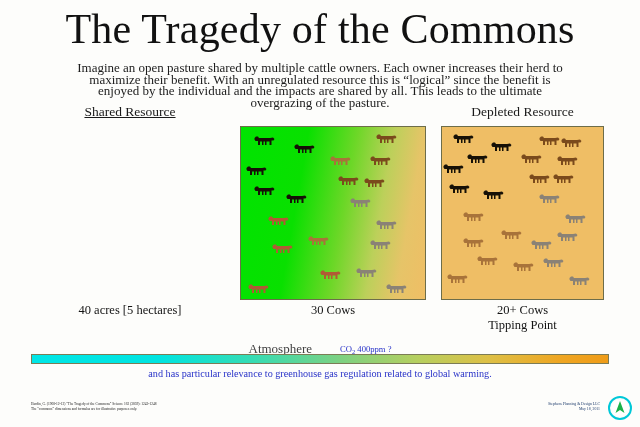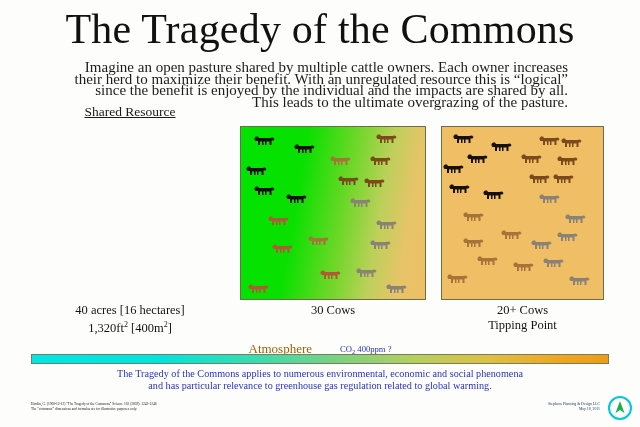--- a/index.html
+++ b/index.html
@@ -17,22 +17,22 @@
     position:absolute;left:0;right:0;top:6px;
     text-align:center;
     font-size:42px;line-height:46px;
     font-weight:400;letter-spacing:.2px;
     color:#111;
   }
 
   
   .intro{
     position:absolute;left:72px;right:72px;top:62px;
-    text-align:right;
-    font-size:15px;line-height:11.6px;
+    text-align:center;
+    font-size:13px;line-height:11.6px;
     color:#1c1c1c;
   }
 
   
   .colhead{
     position:absolute;top:104px;
     text-align:center;font-size:13.5px;color:#1a1a1a;
   }
   .colhead.c1{left:37px;width:186px;text-decoration:underline;}
   .colhead.c2{left:240px;width:186px;}
@@ -66,21 +66,21 @@
     font-size:12.5px;line-height:14.5px;color:#141414;
   }
   .caption.c1{left:20px;width:220px;}
   .caption.c2{left:240px;width:186px;}
   .caption.c3{left:441px;width:163px;}
   .caption sup{font-size:8px;vertical-align:super;}
 
   
   .atm-row{position:absolute;top:339px;left:0;right:0;text-align:center;}
   .atm-label{
-    display:inline-block;font-size:13px;color:#a16207;vertical-align:middle;font-family:Liberation Serif, serif;
+    display:inline-block;font-size:13px;color:#404040;vertical-align:middle;font-family:Liberation Serif, serif;
   }
   .atm-co2{
     display:inline-block;margin-left:24px;font-size:8.6px;color:#2832c8;vertical-align:middle;
   }
   .atm-co2 sub{font-size:6.4px;vertical-align:baseline;position:relative;top:2px;}
 
   .atm-bar{
     position:absolute;left:31px;right:31px;top:354px;height:10px;
     border:1px solid #7c7c55;box-sizing:border-box;
     background:linear-gradient(90deg,#00e6e6 0%,#00e4e0 22%,#35dcb4 38%,#7ad183 53%,#b6cf5f 67%,#ddc046 79%,#efa521 92%,#ef9c18 100%);
@@ -109,20 +109,21 @@
 </head>
 <body>
 
 <div id="poster">
 
   <div class="title">The Tragedy of the Commons</div>
 
   <div class="intro">Imagine an open pasture shared by multiple cattle owners. Each owner increases their herd to maximize their benefit. With an unregulated resource this is “logical” since the benefit is enjoyed by the individual and the impacts are shared by all. This leads to the ultimate overgrazing of the pasture.</div>
 
   <div class="colhead c1">Shared Resource</div>
+  <div class="colhead c3">Depleted Resource</div>
 
 
   <div class="panel" id="panel-sustain">
       <div class="cow" style="left: 12px; top: 8px;">
         <svg viewBox="0 0 44 24" preserveAspectRatio="none">
           <path fill="#161006" d="M3 6 L6 3 L10 3 L12 6 L34 6 L40 5 L43 8 L41 11 L37 11 L37 20 L33 20 L33 13 L14 13 L14 20 L10 20 L10 12 L5 12 L3 9 Z"></path>
           <path fill="#161006" d="M24 12 L27 12 L27 20 L24 20 Z"></path>
           <path fill="#161006" d="M18 12 L21 12 L21 20 L18 20 Z"></path>
         </svg>
       </div>
@@ -426,39 +427,37 @@
       <div class="cow" style="left: 126px; top: 148px;">
         <svg viewBox="0 0 44 24" preserveAspectRatio="none">
           <path fill="#8a8276" d="M3 6 L6 3 L10 3 L12 6 L34 6 L40 5 L43 8 L41 11 L37 11 L37 20 L33 20 L33 13 L14 13 L14 20 L10 20 L10 12 L5 12 L3 9 Z"></path>
           <path fill="#8a8276" d="M24 12 L27 12 L27 20 L24 20 Z"></path>
           <path fill="#8a8276" d="M18 12 L21 12 L21 20 L18 20 Z"></path>
         </svg>
       </div>
     </div>
 
   <div class="caption c1">
-    <div>40 acres [16 hectares]</div>
-    <div>1,320ft<sup>2</sup> [400m<sup>2</sup>]</div>
+    <div>40 acres [5 hectares]</div>
   </div>
   <div class="caption c2">
     <div>30 Cows</div>
   </div>
   <div class="caption c3">
     <div>20+ Cows</div>
     <div>Tipping Point</div>
   </div>
 
   <div class="atm-row">
     <span class="atm-label">Atmosphere</span>
     <span class="atm-co2"><span>CO</span><sub>2</sub> <span>400ppm ?</span></span>
   </div>
   <div class="atm-bar"></div>
 
   <div class="closing">
-    <div>The Tragedy of the Commons applies to numerous environmental, economic and social phenomena</div>
     <div>and has particular relevance to greenhouse gas regulation related to global warming.</div>
   </div>
 
   <div class="finep-left">
     <div>Hardin, G. (1968-12-13) “The Tragedy of the Commons” Science 162 (3859): 1243-1248</div>
     <div>The “commons” dimensions and formulas are for illustrative purposes only.</div>
   </div>
 
   <div class="finep-right">
     <div>Stephens Planning &amp; Design LLC</div>

